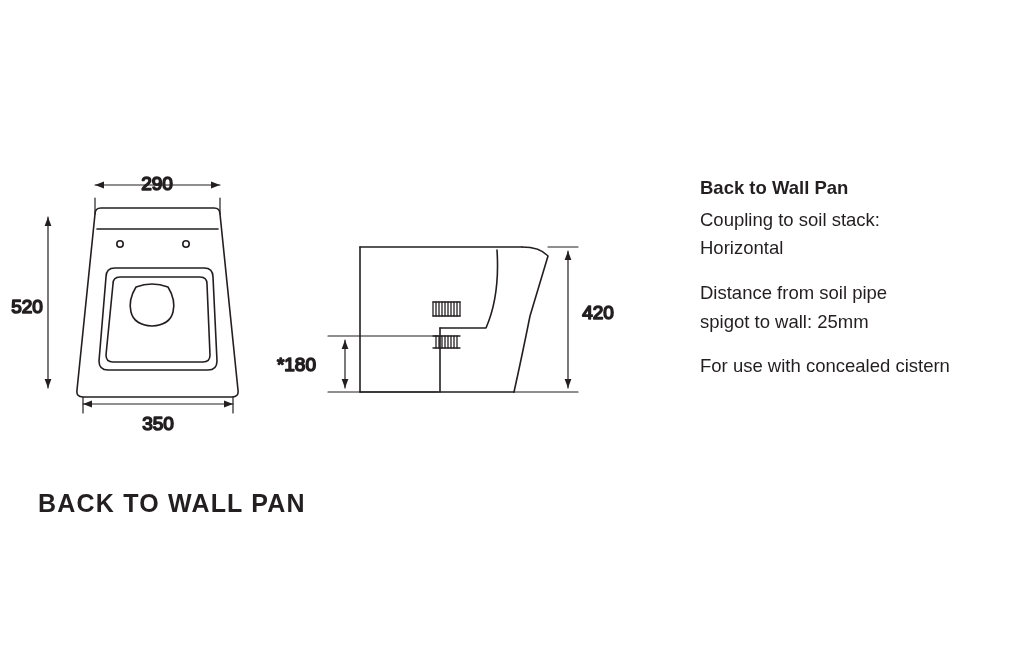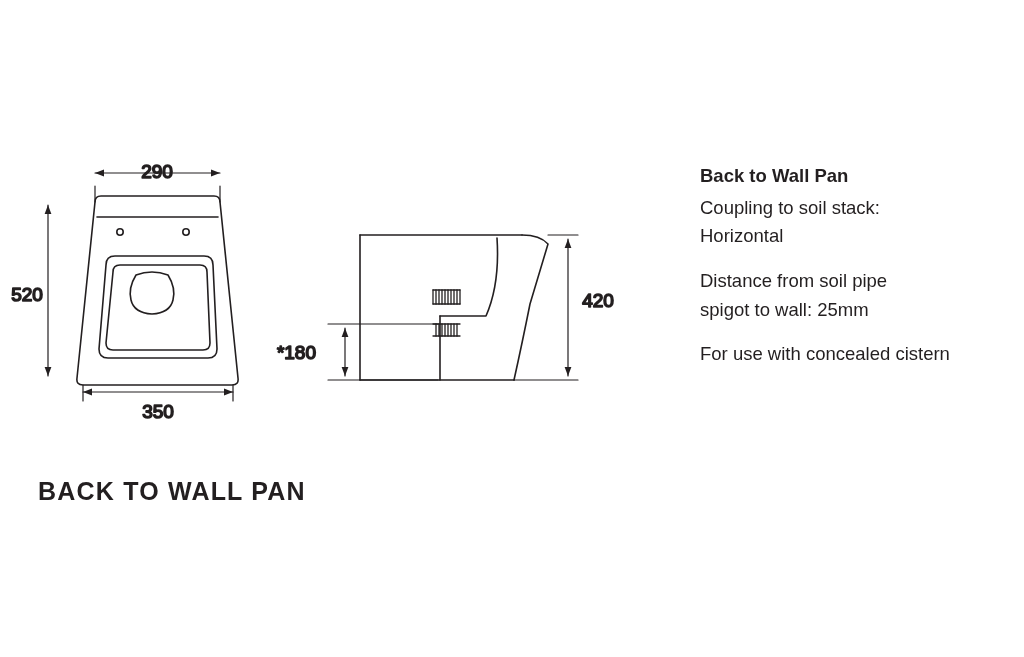--- a/index.html
+++ b/index.html
@@ -10,21 +10,21 @@
   body {
     width: 1024px;
     height: 657px;
     position: relative;
     font-family: "Liberation Sans", sans-serif;
     color: #231f20;
     overflow: hidden;
   }
   .stage {
     position: absolute;
-    left: 0; top: 4px;
+    left: 0; top: 16px;
     width: 1024px;
     height: 518px;
   }
   svg.drawing {
     position: absolute;
     left: 0; top: 0;
     width: 1024px;
     height: 657px;
   }
   .dim-text {

